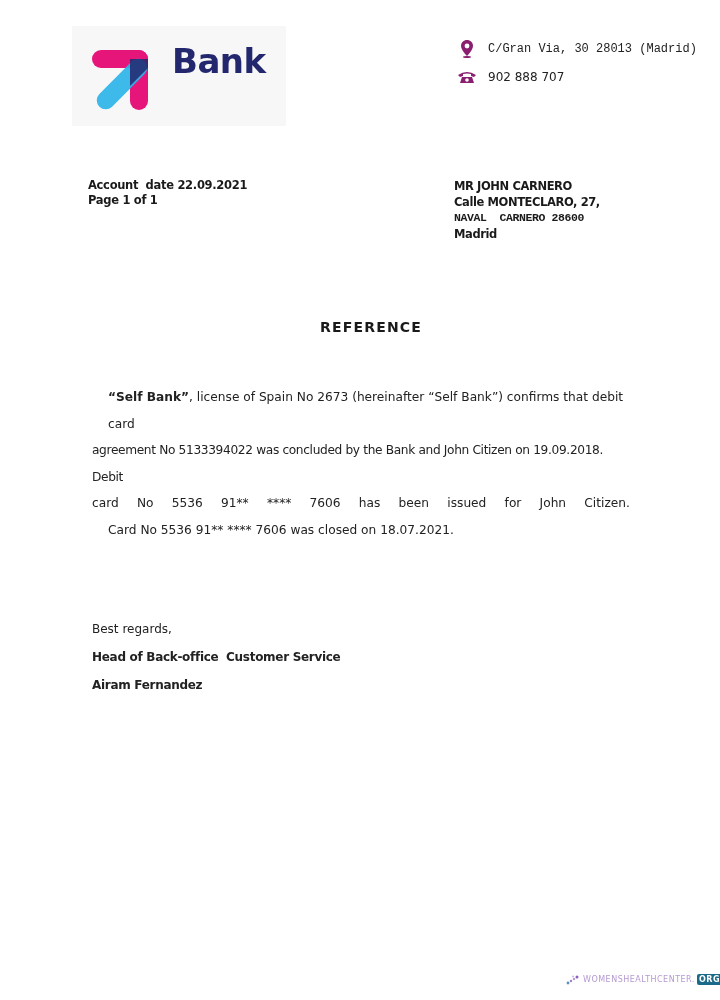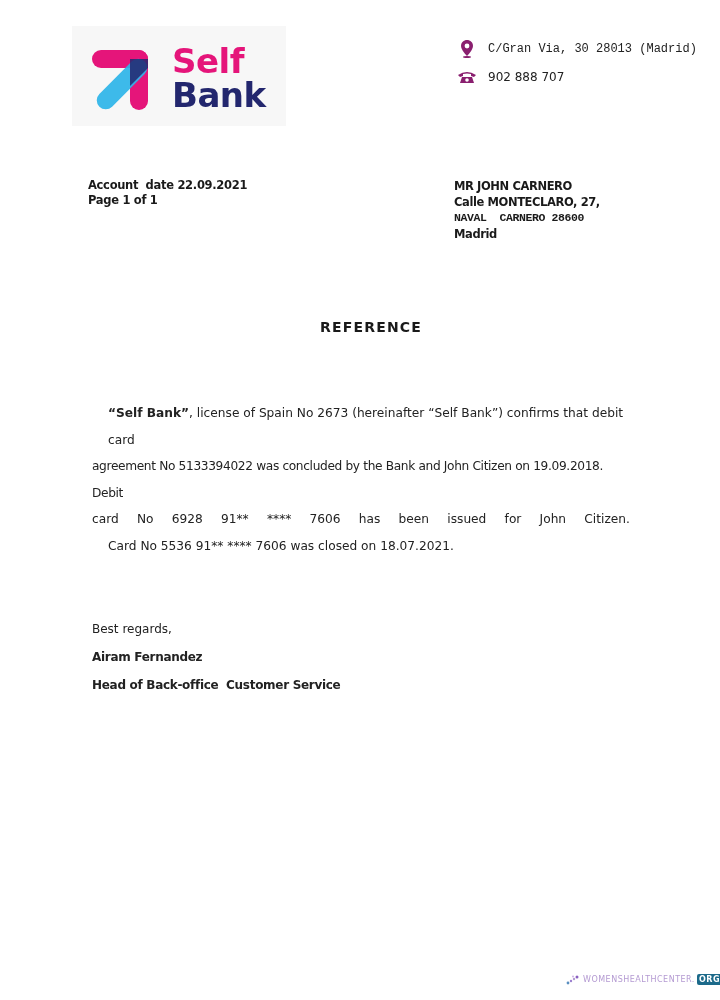--- a/index.html
+++ b/index.html
@@ -17,21 +17,21 @@
     .logo-bank { color: #23276e; }
 
     .contact-row { display: flex; align-items: center; font-size: 12px; color: #222; }
     .contact-row .ic { width: 22px; height: 18px; margin-right: 10px; display: flex; align-items: center; justify-content: center; }
 
     .meta-left { left: 88px; top: 178px; font-size: 11.5px; font-weight: bold; line-height: 15px; letter-spacing: -0.3px; }
     .meta-right { left: 454px; top: 178px; font-size: 11.5px; font-weight: bold; line-height: 16px; letter-spacing: -0.4px; }
 
     .title { left: 0; width: 742px; top: 319px; text-align: center; font-size: 14px; font-weight: bold; letter-spacing: 1.2px; }
 
-    .body-text { left: 92px; width: 538px; top: 400px; font-size: 12.2px; line-height: 26.5px; color: #222; }
+    .body-text { left: 92px; width: 538px; top: 384px; font-size: 12.2px; line-height: 26.5px; color: #222; }
     .body-text p { margin: 0; }
     .justify-line { display: flex; justify-content: space-between; }
     .indent { padding-left: 16px; }
 
     .closing { left: 92px; top: 615px; font-size: 12px; line-height: 28px; color: #222; }
     .closing .b { font-weight: bold; letter-spacing: -0.3px; }
 
     .watermark { left: 566px; top: 974px; display: flex; align-items: center; font-size: 8px; color: #b49ad2; letter-spacing: 0.5px; }
     .wm-org { background: #1c6a8a; color: #fff; font-weight: bold; padding: 1px 2px; margin-left: 2px; border-radius: 2px; }
   </style>
@@ -41,21 +41,20 @@
 <div class="abs logo-box">
   <svg class="abs logo-mark" viewBox="0 0 64 64">
     <rect x="0" y="2" width="56" height="18" rx="9" fill="#e5157a"></rect>
     <rect x="38" y="2" width="18" height="60" rx="9" fill="#e5157a"></rect>
     <g transform="rotate(-45 30 36)">
       <rect x="-2" y="27" width="64" height="18" rx="9" fill="#2db4e8" opacity="0.92"></rect>
     </g>
     <path d="M38 11 L56 11 L56 20 L38 38 Z" fill="#23276e" opacity="0.85"></path>
   </svg>
   <div class="abs logo-text">
-    <div class="logo-self">Self</div>
     <div class="logo-bank">Bank</div>
   </div>
 </div>
 
 <div class="abs" style="left:456px; top:40px;">
   <div class="contact-row" style="margin-bottom:10px;font-family:Liberation Mono, monospace;">
     <span class="ic">
       <svg width="12" height="18" viewBox="0 0 12 18">
           <path d="M6 0C2.7 0 0 2.6 0 5.9 0 10 6 16 6 16s6-6 6-10.1C12 2.6 9.3 0 6 0z" fill="#8a1f6f"></path>
           <circle cx="6" cy="6" r="2.4" fill="#fff"></circle>
@@ -91,38 +90,38 @@
 <div class="abs title">REFERENCE</div>
 
 <div class="abs body-text">
   <p class="indent">
     <b>“Self Bank”</b><span>, license of Spain No 2673 (hereinafter “Self Bank”) confirms that debit card</span>
   </p>
   <p style="letter-spacing:-0.35px;">agreement No 5133394022 was concluded by the Bank and John Citizen on 19.09.2018. Debit</p>
   <p class="justify-line">
     <span>card</span>
     <span>No</span>
-    <span>6928</span>
+    <span>5536</span>
     <span>91**</span>
     <span>****</span>
     <span>7606</span>
     <span>has</span>
     <span>been</span>
     <span>issued</span>
     <span>for</span>
     <span>John</span>
     <span>Citizen.</span>
   </p>
   <p class="indent">Card No 5536 91** **** 7606 was closed on 18.07.2021.</p>
 </div>
 
 <div class="abs closing">
   <div>Best regards,</div>
+  <div class="b" style="white-space:pre;">Head of Back-office  Customer Service</div>
   <div class="b">Airam Fernandez</div>
-  <div class="b" style="white-space:pre;">Head of Back-office  Customer Service</div>
 </div>
 
 <div class="abs watermark">
   <svg width="14" height="10" viewBox="0 0 14 10" style="margin-right:3px;">
     <circle cx="2" cy="8" r="1.4" fill="#5a8fc0"></circle>
       <circle cx="5" cy="6" r="1.2" fill="#9b7fcf"></circle>
       <circle cx="8" cy="4" r="1.2" fill="#b49ad2"></circle>
       <circle cx="11" cy="2" r="1.5" fill="#8a5fc0"></circle>
       <circle cx="7" cy="1.5" r="0.9" fill="#c7a8e0"></circle>
   </svg>

